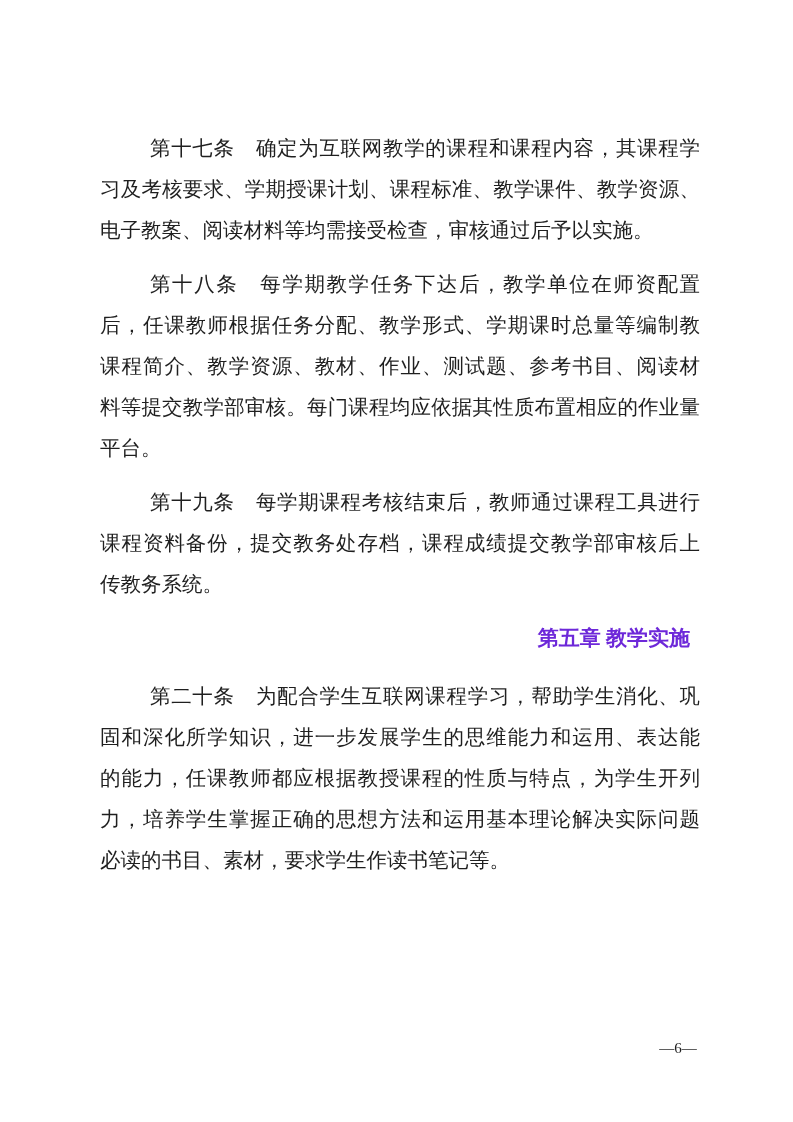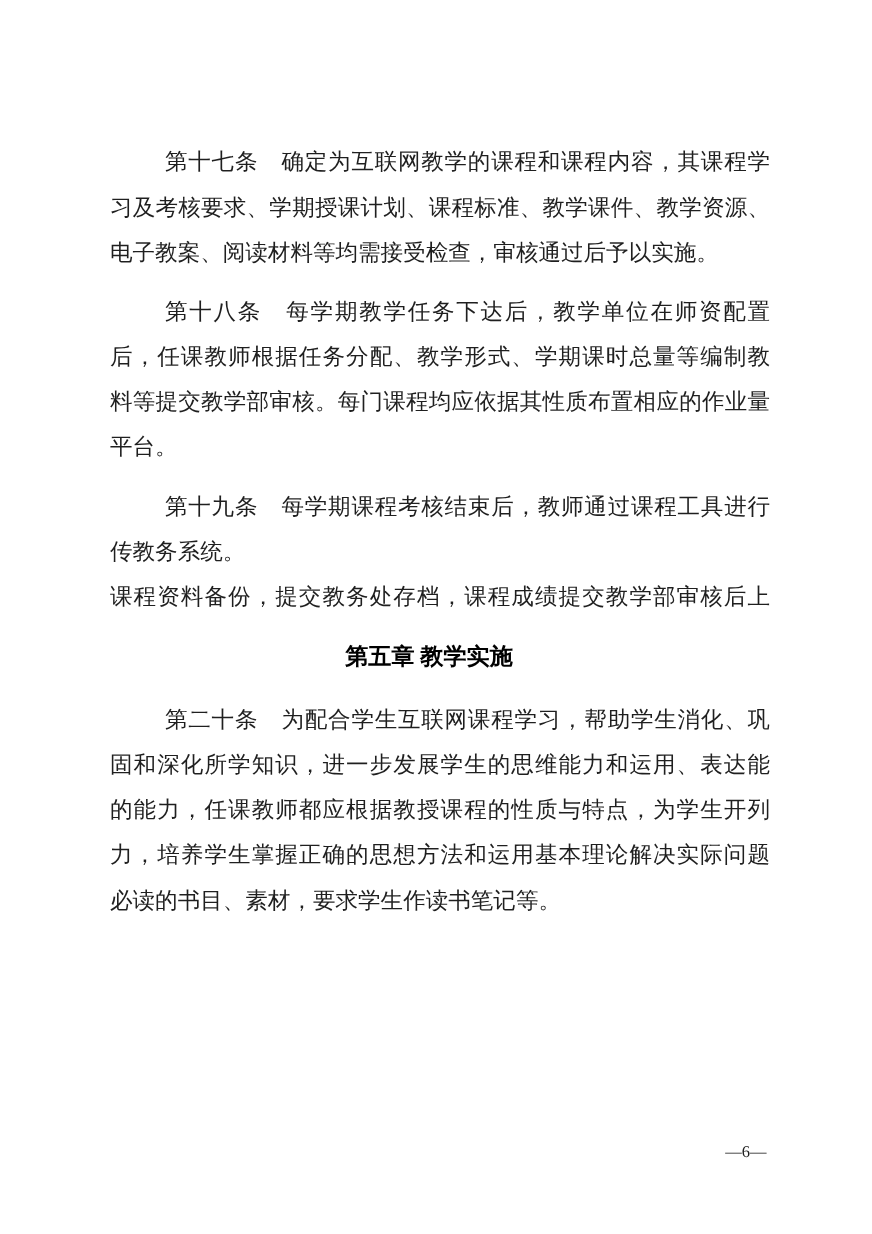--- a/index.html
+++ b/index.html
@@ -41,22 +41,22 @@
   }
   .ln.ind { text-indent: 50px; }
   .chapter {
     position: relative;
     left: -10px;
     height: 41px;
     line-height: 41px;
     margin: 10px 0 17px 0;
     font-size: 21px;
     font-weight: bold;
-    text-align: center;
-    color: #000000;
+    text-align: right;
+    color: #6d28d9;
   }
   .page-number {
     position: absolute;
     top: 1038px;
     left: 648px;
     width: 60px;
     height: 20px;
     line-height: 20px;
     text-align: center;
     font-size: 15px;
@@ -71,28 +71,29 @@
 
     <div class="para">
       <div class="ln ind">第十七条　确定为互联网教学的课程和课程内容，其课程学</div>
       <div class="ln">习及考核要求、学期授课计划、课程标准、教学课件、教学资源、</div>
       <div class="ln fin">电子教案、阅读材料等均需接受检查，审核通过后予以实施。</div>
     </div>
 
     <div class="para">
       <div class="ln ind">第十八条　每学期教学任务下达后，教学单位在师资配置</div>
       <div class="ln">后，任课教师根据任务分配、教学形式、学期课时总量等编制教</div>
+      <div class="ln">课程简介、教学资源、教材、作业、测试题、参考书目、阅读材</div>
       <div class="ln">料等提交教学部审核。每门课程均应依据其性质布置相应的作业量</div>
       <div class="ln fin">平台。</div>
     </div>
 
     <div class="para">
       <div class="ln ind">第十九条　每学期课程考核结束后，教师通过课程工具进行</div>
+      <div class="ln">课程资料备份，提交教务处存档，课程成绩提交教学部审核后上</div>
       <div class="ln fin">传教务系统。</div>
-      <div class="ln">课程资料备份，提交教务处存档，课程成绩提交教学部审核后上</div>
     </div>
 
     <div class="chapter">第五章 教学实施</div>
 
     <div class="para">
       <div class="ln ind">第二十条　为配合学生互联网课程学习，帮助学生消化、巩</div>
       <div class="ln">固和深化所学知识，进一步发展学生的思维能力和运用、表达能</div>
       <div class="ln">的能力，任课教师都应根据教授课程的性质与特点，为学生开列</div>
       <div class="ln">力，培养学生掌握正确的思想方法和运用基本理论解决实际问题</div>
       <div class="ln fin">必读的书目、素材，要求学生作读书笔记等。</div>

